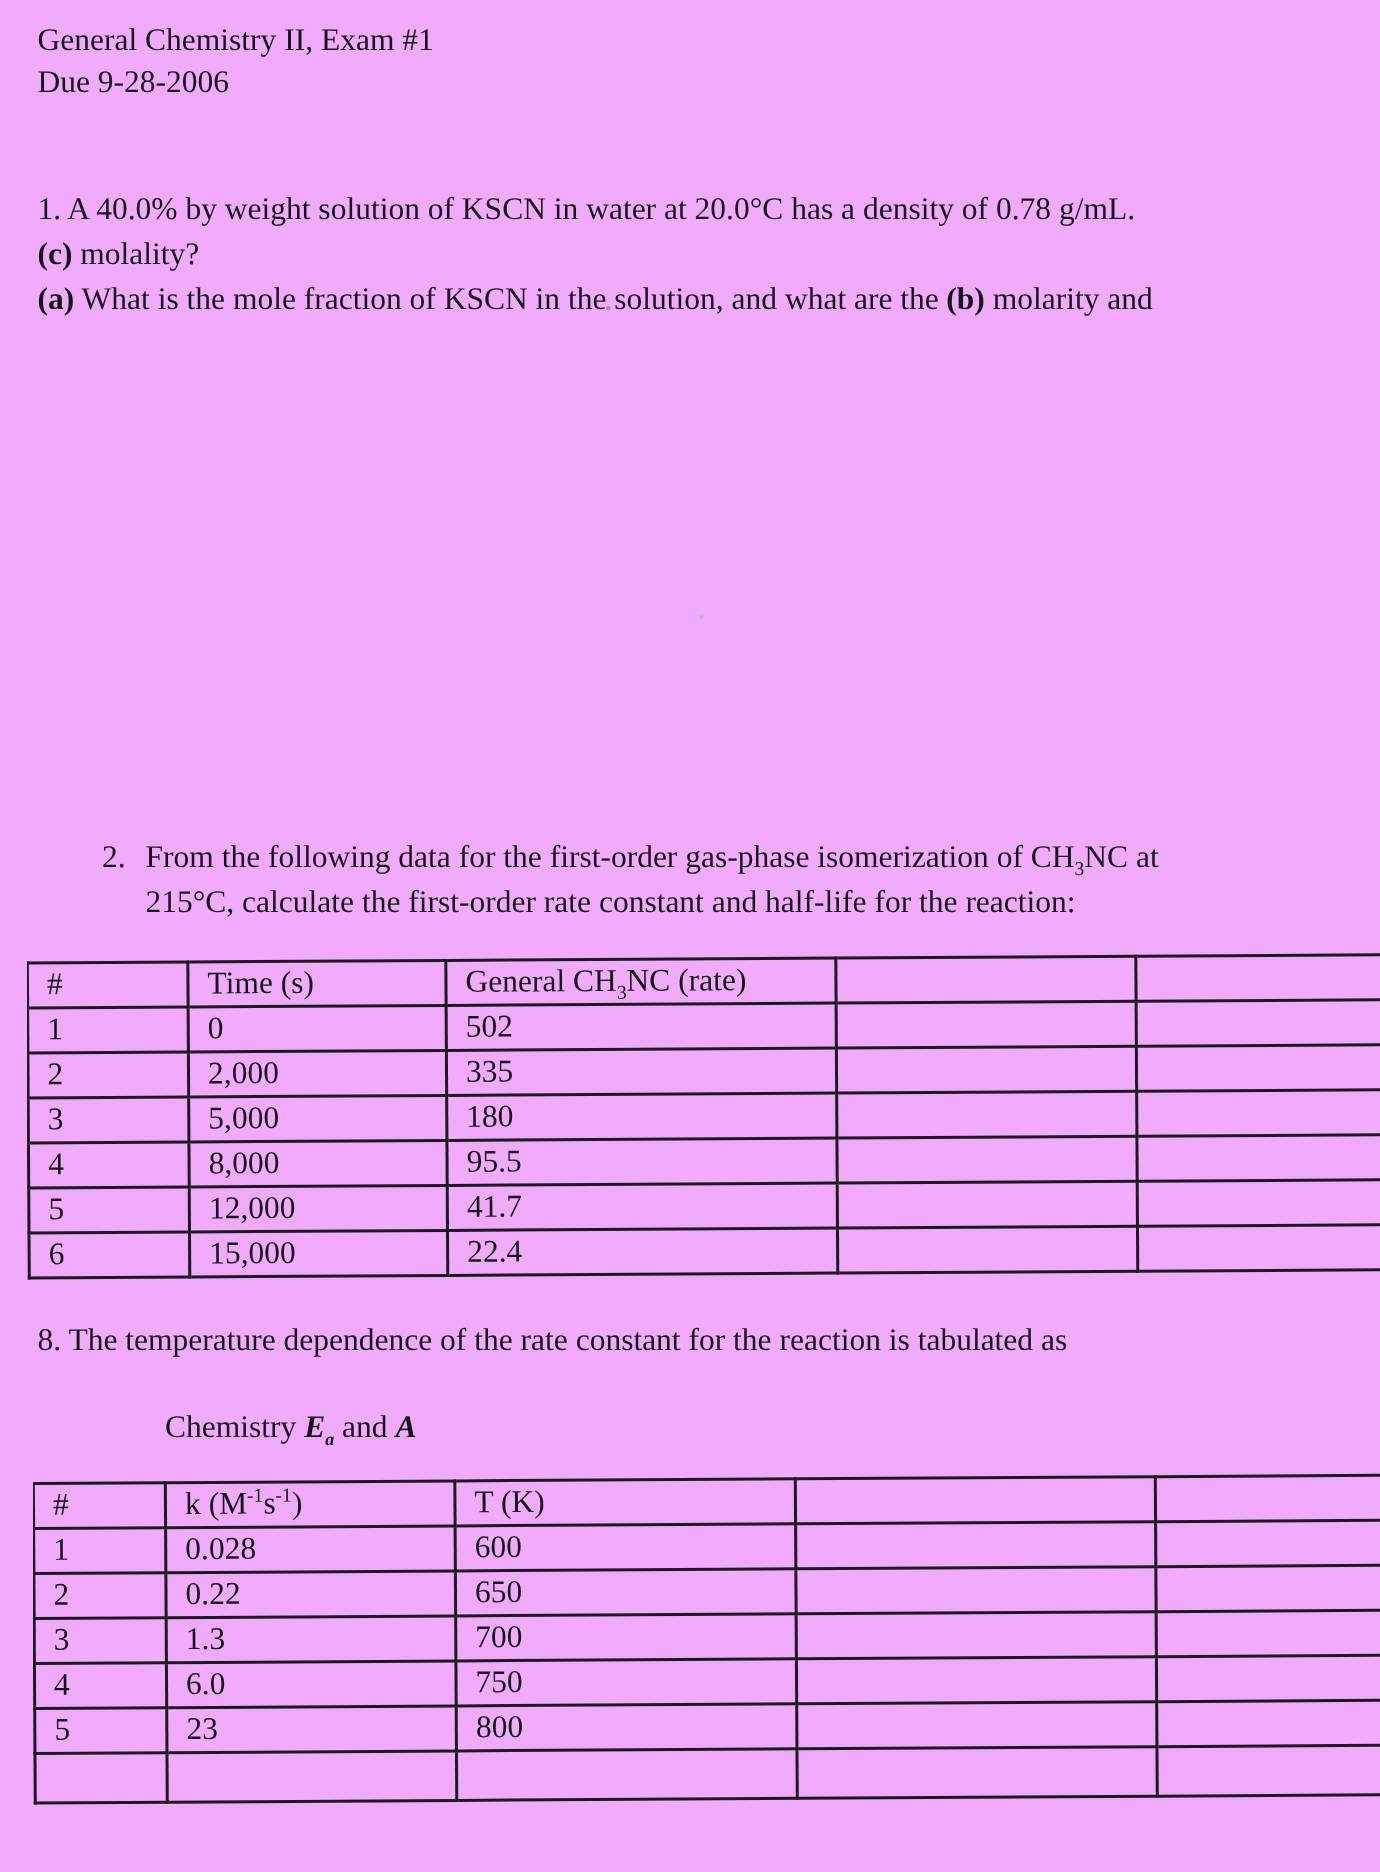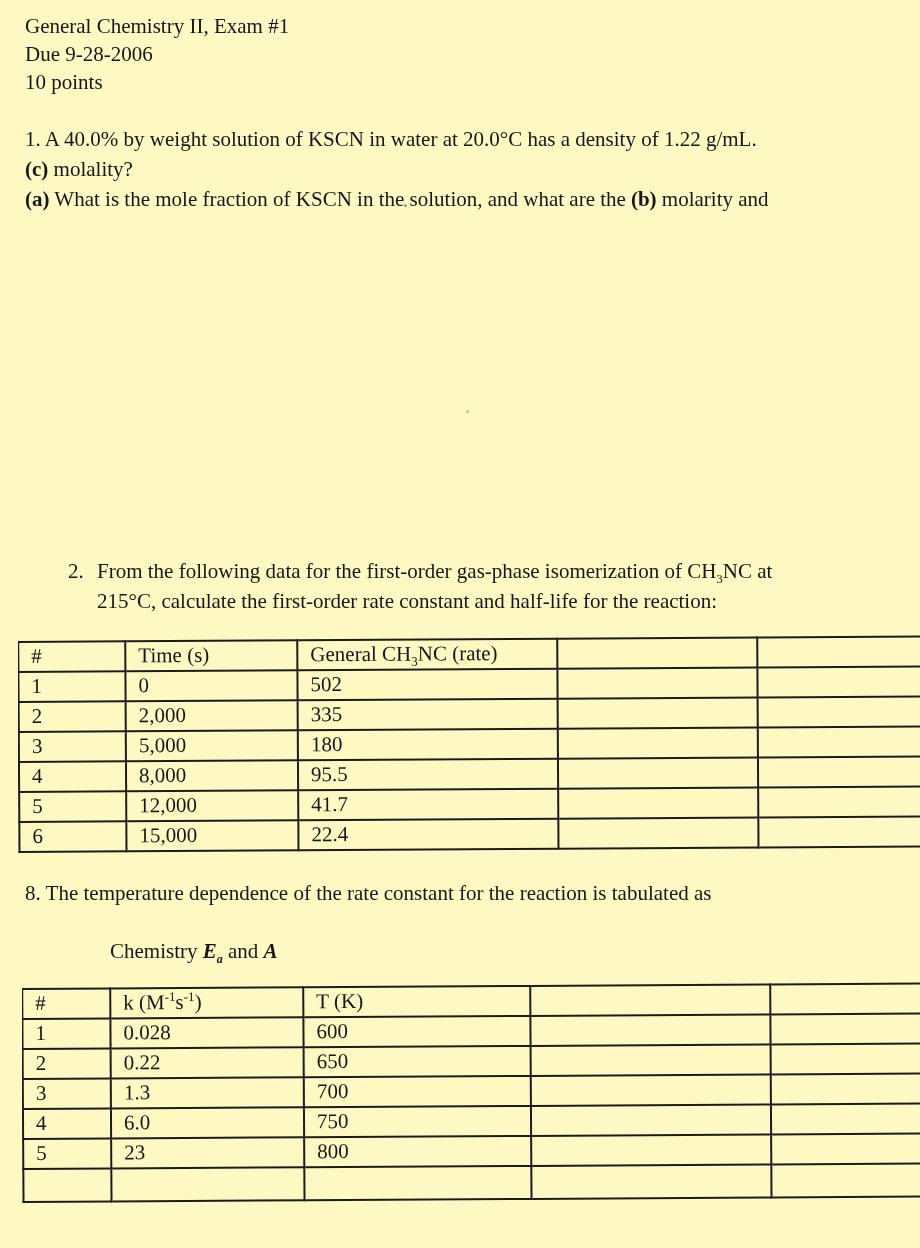--- a/index.html
+++ b/index.html
@@ -1,19 +1,19 @@
 <!DOCTYPE html>
 <html><head>
 <meta charset="utf-8">
 <style>
   html,body { margin:0; padding:0; background:#e8e8e8; }
   .page {
     position:relative;
     width:920px; height:1248px;
-    background:#fef9c3;
+    background:#f0abfc;
     overflow:hidden;
     font-family:"Liberation Serif","DejaVu Serif",serif;
     color:#161616;
     -webkit-font-smoothing:antialiased;
   }
   .abs { position:absolute; white-space:nowrap; }
   .hdr-line { font-size:21px; line-height:28px; }
   .q-line  { font-size:21px; line-height:30px; }
   b.seg { font-weight:bold; }
   b.gap { margin-left:5px; }
@@ -44,25 +44,24 @@
   .speck { position:absolute; border-radius:50%; }
 </style>
 </head>
 <body>
 
 <div class="page">
 
   <div class="abs" style="left:25px; top:12px;">
     <div class="hdr-line">General Chemistry II, Exam #1</div>
     <div class="hdr-line">Due 9-28-2006</div>
-    <div class="hdr-line">10 points</div>
   </div>
 
   <div class="abs" style="left:25px; top:124px;">
-    <div class="q-line">1. A 40.0% by weight solution of KSCN in water at 20.0°C has a density of 1.22 g/mL.</div>
+    <div class="q-line">1. A 40.0% by weight solution of KSCN in water at 20.0°C has a density of 0.78 g/mL.</div>
     <div class="q-line"><b class="seg">(c)</b><span> molality?</span></div>
     <div class="q-line"><b class="seg">(a)</b><span> What is the mole fraction of KSCN in the solution, and what are the</span><b class="seg gap">(b)</b><span> molarity and</span></div>
   </div>
 
   <div class="speck" style="left:404px; top:204px; width:3px; height:3px; background:#9a9a9a;"></div>
   <div class="speck" style="left:466px; top:410px; width:3px; height:3px; background:#bdbdbd;"></div>
 
   <div class="abs" style="left:68px; top:556px;">
     <div class="q-line">2.</div>
   </div>

